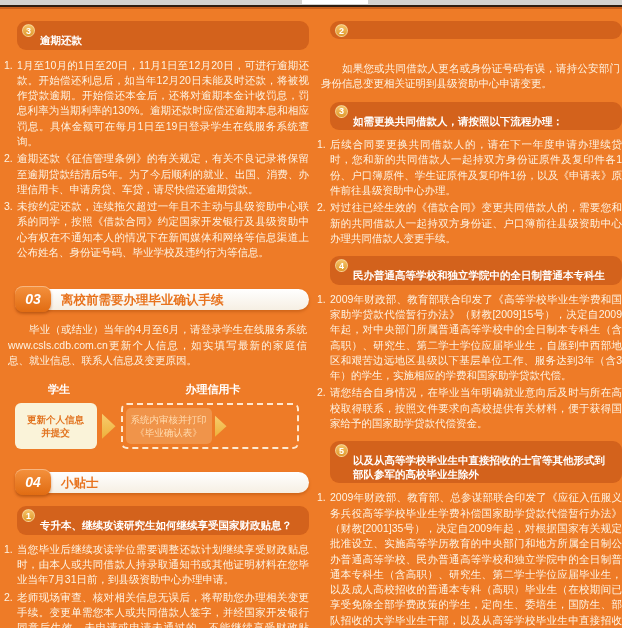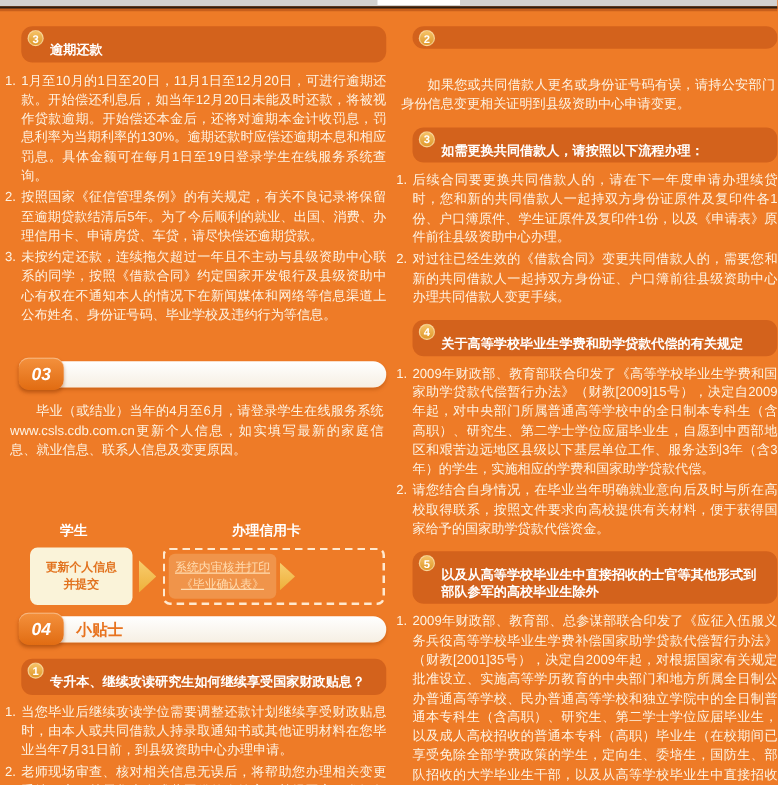--- a/index.html
+++ b/index.html
@@ -77,25 +77,25 @@
   }
   .para {
     margin:11px 2px 0 4px;
     color:#fdf3e3; font-size:10.5px; line-height:15.3px;
     text-indent:2em; text-align:justify;
   }
 
   
   .flow { margin-top:14px; }
   .flabels { display:flex; margin-left:14px; }
-  .flabels .flab { color:#fff; font-weight:bold; font-size:11px; text-align:center;margin-top:35px; }
+  .flabels .flab { color:#fff; font-weight:bold; font-size:11px; text-align:center; }
   .flab1 { width:82px; }
   .flab-sp { width:24px; }
   .flab2 { width:178px; }
-  .fboxes { display:flex; margin-left:20px; margin-top:6px; align-items:stretch; }
+  .fboxes { display:flex; margin-left:0; margin-top:6px; align-items:stretch;justify-content:center; }
   .fbox1 {
     width:82px; height:46px;
     background:#faf3d9; border-radius:6px;
     color:#e2731f; font-size:9.5px; font-weight:bold; line-height:13px;
     display:flex; align-items:center; justify-content:center; text-align:center;
     white-space:pre-line;
   }
   .chev {
     flex:none; width:14px; height:26px; align-self:center;
     margin:0 5px;
@@ -106,25 +106,25 @@
   .fgroup {
     width:178px; border:2px dashed #ffe9cf; border-radius:6px;
     padding:3px; display:flex; align-items:stretch;
   }
   .fbox2, .fbox3 {
     background:#f0944a; border-radius:5px;
     color:#ffdcb0; font-size:9.5px; line-height:13px;
     display:flex; align-items:center; justify-content:center; text-align:center;
     white-space:pre-line;
   }
-  .fbox2 { width:86px;text-decoration:underline; }
+  .fbox2 { width:86px; }
   .fbox3 { flex:1; }
 
   .mt14 { margin-top:28px; }
-  .mt22 { margin-top:8px; }
+  .mt22 { margin-top:22px; }
   .mt12 { margin-top:12px; }
   .mt10 { margin-top:10px; }
   .list-tight { margin-top:7px; }
 </style>
 </head>
 <body>
 
 <div class="topbar">
   <div class="tab"></div>
 </div>
@@ -137,31 +137,32 @@
     <span class="badge">3</span>
     <span class="ptitle">逾期还款</span>
   </div>
   <div class="list">
     <div class="item">
       <span class="num">1.</span>
       <span class="txt">1月至10月的1日至20日，11月1日至12月20日，可进行逾期还款。开始偿还利息后，如当年12月20日未能及时还款，将被视作贷款逾期。开始偿还本金后，还将对逾期本金计收罚息，罚息利率为当期利率的130%。逾期还款时应偿还逾期本息和相应罚息。具体金额可在每月1日至19日登录学生在线服务系统查询。</span>
     </div>
     <div class="item">
       <span class="num">2.</span>
-      <span class="txt">按照国家《征信管理条例》的有关规定，有关不良记录将保留至逾期贷款结清后5年。为了今后顺利的就业、出国、消费、办理信用卡、申请房贷、车贷，请尽快偿还逾期贷款。</span>
+      <span class="txt">逾期还款《征信管理条例》的有关规定，有关不良记录将保留至逾期贷款结清后5年。为了今后顺利的就业、出国、消费、办理信用卡、申请房贷、车贷，请尽快偿还逾期贷款。</span>
     </div>
     <div class="item">
       <span class="num">3.</span>
       <span class="txt">未按约定还款，连续拖欠超过一年且不主动与县级资助中心联系的同学，按照《借款合同》约定国家开发银行及县级资助中心有权在不通知本人的情况下在新闻媒体和网络等信息渠道上公布姓名、身份证号码、毕业学校及违约行为等信息。</span>
     </div>
   </div>
 
   <div class="bighead mt14">
     <div class="wpill"></div>
     <div class="numbadge">03</div>
+    <div class="btitle">离校前需要办理毕业确认手续</div>
   </div>
 
   <div class="para">毕业（或结业）当年的4月至6月，请登录学生在线服务系统www.csls.cdb.com.cn更新个人信息，如实填写最新的家庭信息、就业信息、联系人信息及变更原因。</div>
 
   <div class="flow">
     <div class="flabels">
       <span class="flab flab1">学生</span>
       <span class="flab-sp"></span>
       <span class="flab flab2">办理信用卡</span>
     </div>
@@ -216,21 +217,21 @@
       <span class="txt">后续合同要更换共同借款人的，请在下一年度申请办理续贷时，您和新的共同借款人一起持双方身份证原件及复印件各1份、户口簿原件、学生证原件及复印件1份，以及《申请表》原件前往县级资助中心办理。</span>
     </div>
     <div class="item">
       <span class="num">2.</span>
       <span class="txt">对过往已经生效的《借款合同》变更共同借款人的，需要您和新的共同借款人一起持双方身份证、户口簿前往县级资助中心办理共同借款人变更手续。</span>
     </div>
   </div>
 
   <div class="pill mt10">
     <span class="badge">4</span>
-    <span class="ptitle">关于高等学校毕业生学费和助学贷款代偿的有关规定</span>
+    <span class="ptitle">民办普通高等学校和独立学院中的全日制普通本专科生</span>
   </div>
   <div class="list list-tight">
     <div class="item">
       <span class="num">1.</span>
       <span class="txt">2009年财政部、教育部联合印发了《高等学校毕业生学费和国家助学贷款代偿暂行办法》（财教[2009]15号），决定自2009年起，对中央部门所属普通高等学校中的全日制本专科生（含高职）、研究生、第二学士学位应届毕业生，自愿到中西部地区和艰苦边远地区县级以下基层单位工作、服务达到3年（含3年）的学生，实施相应的学费和国家助学贷款代偿。</span>
     </div>
     <div class="item">
       <span class="num">2.</span>
       <span class="txt">请您结合自身情况，在毕业当年明确就业意向后及时与所在高校取得联系，按照文件要求向高校提供有关材料，便于获得国家给予的国家助学贷款代偿资金。</span>
     </div>

